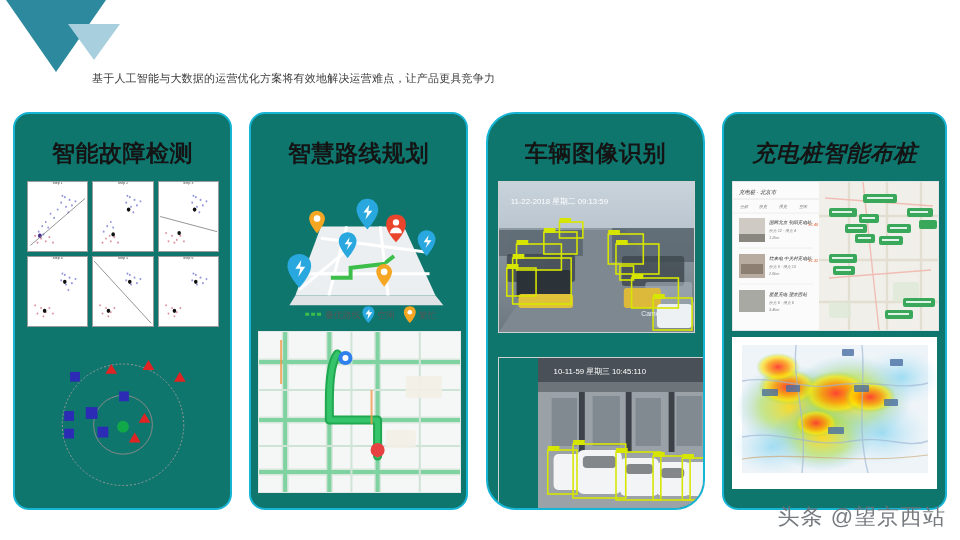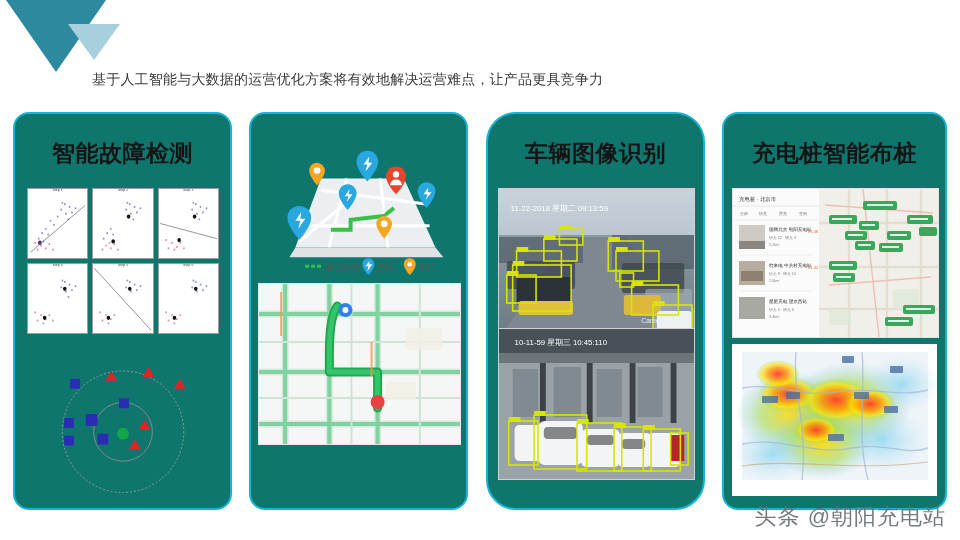--- a/index.html
+++ b/index.html
@@ -18,39 +18,39 @@
   .tri-small{position:absolute;left:62px;top:24px;width:0;height:0;
     border-left:26px solid transparent;border-right:26px solid transparent;
     border-top:36px solid #a8cfdd;}
   .title{
     position:absolute;left:93px;top:13px;
     font-size:32px;font-weight:bold;color:#1b1b1b;letter-spacing:0.5px;
     white-space:nowrap;
   }
   .subtitle{
     position:absolute;left:92px;top:71px;
-    font-size:14px;color:#3a3a3a;white-space:nowrap;letter-spacing:0.2px;
+    font-size:11px;color:#3a3a3a;white-space:nowrap;letter-spacing:0.2px;
   }
 
   
   .cards{position:absolute;left:0;top:112px;width:960px;height:400px;}
   .card{
     position:absolute;top:0;width:219px;height:398px;
     border:2px solid #17b4d4;border-radius:16px;background:#0f766e;
     box-sizing:border-box;overflow:hidden;
   }
   .card.c1{left:13px;}
   .card.c2{left:249px;}
   .card.c3{left:486px;border-radius:30px;}
-  .card.c4{left:722px;width:225px;}
+  .card.c4{left:722px;width:225px;font-style:italic;}
   .card-title{
     text-align:center;font-size:23px;font-weight:bold;color:#141414;
     margin-top:24px;letter-spacing:0.5px;white-space:nowrap;
   }
-  .card-body{position:relative;margin-top:19px;height:322px;}
+  .card-body{position:relative;margin-top:12px;height:322px;}
 
   
   .scatter-grid{
     position:absolute;left:12px;top:0;width:192px;height:146px;
     display:grid;grid-template-columns:repeat(3,1fr);grid-template-rows:repeat(2,1fr);
     gap:4px;
   }
   .sp{position:relative;border:1px solid #9b9b9b;background:#fff;overflow:hidden;}
   .sp .lbl{
     position:absolute;top:-1px;left:0;right:0;text-align:center;
@@ -63,21 +63,21 @@
   
   .illus{position:absolute;left:8px;top:2px;width:199px;height:148px;text-decoration:underline;}
   .illus svg{width:100%;height:100%;}
   .navmap{position:absolute;left:7px;top:150px;width:201px;height:160px;
     border:1px solid #e6e6e6;overflow:hidden;background:#f3f6f4;}
   .navmap svg{width:100%;height:100%;}
 
   
   .cctv{position:absolute;left:10px;width:195px;border:1px solid #d0d0d0;overflow:hidden;}
   .cctv.a{top:0;height:150px;}
-  .cctv.b{top:140px;height:150px;}
+  .cctv.b{top:176px;height:150px;padding-left:39px;}
   .cctv svg{width:100%;height:100%;display:block;}
 
   
   .locator{position:absolute;left:8px;top:0;width:205px;height:148px;
     border:1px solid #e3e3e3;overflow:hidden;background:#fff;}
   .locator svg{width:100%;height:100%;display:block;}
   .heatmap{position:absolute;left:8px;top:156px;width:205px;height:152px;
     overflow:hidden;background:#fff;}
   .heatmap svg{width:100%;height:100%;display:block;}
 
@@ -292,20 +292,21 @@
               <path d="M112 100 l6 10 h-12 z"></path>
             </g>
             <circle cx="100" cy="94" r="6" fill="#11a84a"></circle>
           </svg>
         </div>
 
       </div>
     </div>
 
     <div class="card c2">
+      <div class="card-title">智慧路线规划</div>
       <div class="card-body">
 
         <div class="illus">
           <svg viewBox="0 0 200 150" preserveAspectRatio="xMidYMid meet">
             <polygon points="36,114 62,44 146,44 178,114" fill="#eceff1"></polygon>
             <polygon points="30,124 36,114 178,114 186,124" fill="#dfe3e6"></polygon>
             <g stroke="#ffffff" stroke-width="3" fill="none">
               <path d="M62,56 L168,70"></path>
                 <path d="M48,92 L172,92"></path>
               <path d="M88,44 L70,114"></path>
@@ -676,14 +677,14 @@
               <rect x="158" y="22" width="13" height="7" rx="1"></rect>
             </g>
           </svg>
         </div>
 
       </div>
     </div>
 
   </div>
 
-  <div class="watermark">头条 @朝阳充电站</div>
+  <div class="watermark">头条 @望京西站</div>
 </div>
 
 </body></html>

